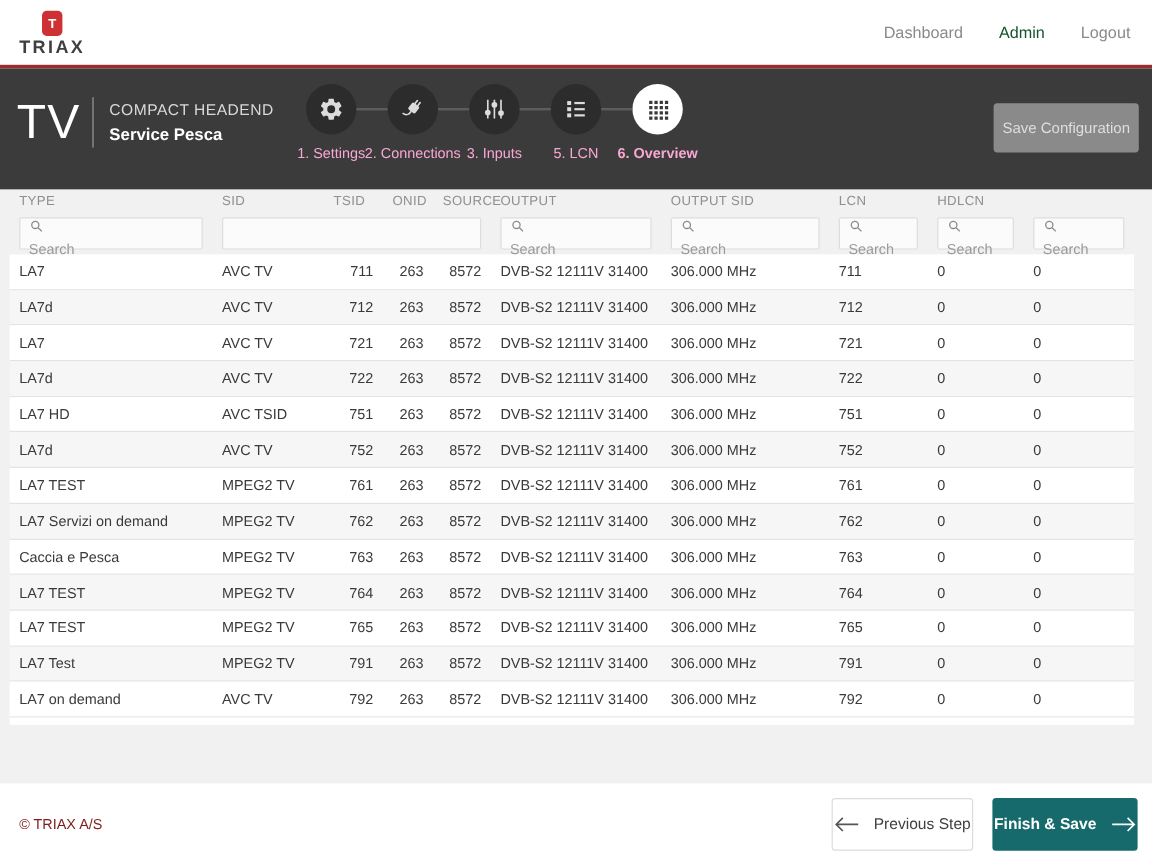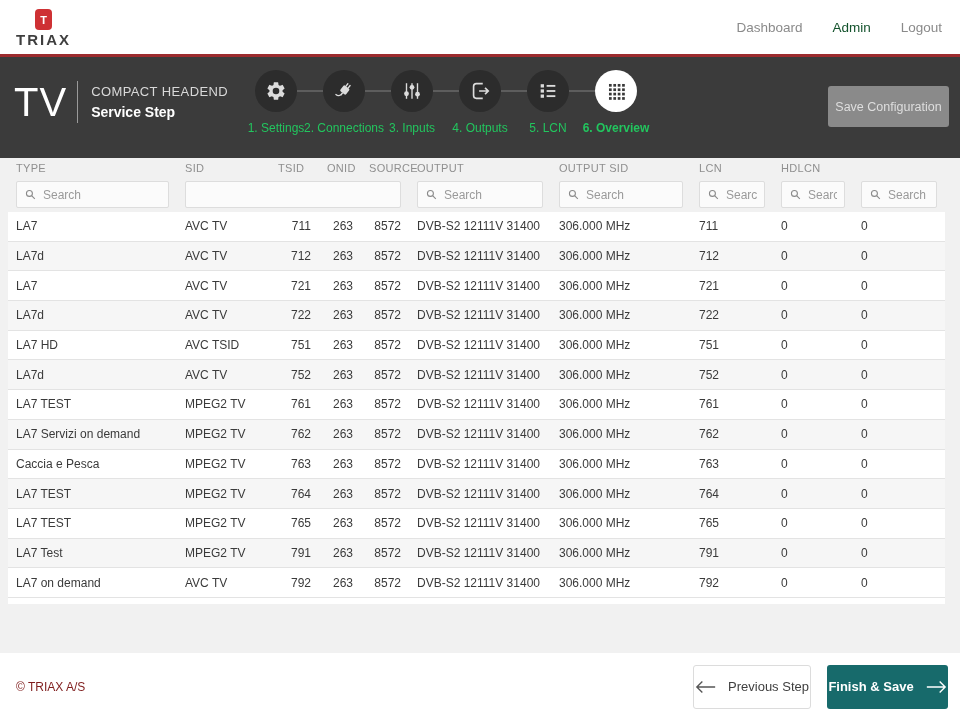--- a/index.html
+++ b/index.html
@@ -30,39 +30,39 @@
   .sub1{ font-size:13px; color:#d9d9d9; letter-spacing:.4px; }
   .sub2{ font-size:14px; color:#fff; font-weight:700; margin-top:5px; }
 
   .steps{ position:absolute; left:242px; top:13px; display:flex; }
   .step{ width:68px; display:flex; flex-direction:column; align-items:center; position:relative; cursor:pointer; }
   .step-circle{ width:42px; height:42px; border-radius:50%; background:#2c2c2c;
     display:flex; align-items:center; justify-content:center; color:#dcdcdc; }
   .step.active .step-circle{ background:#fff; color:#383838; }
   .step:not(:first-child)::before{ content:""; position:absolute; top:20px; left:-13px;
     width:26px; height:2px; background:#5d5d5d; }
-  .step-label{ margin-top:9px; font-size:12px; color:#22c55e; white-space:nowrap; }
+  .step-label{ margin-top:9px; font-size:12px; color:#f9a8d4; white-space:nowrap; }
   .step.active .step-label{ font-weight:700; }
 
   .save-btn{ position:absolute; right:11px; top:29px; width:121px; height:41px;
     background:#8a8a8a; color:#dedede; border:none; border-radius:3px; font-size:12.5px;
     font-family:inherit; cursor:pointer; }
 
   
   .content{ position:absolute; top:158px; left:0; right:0; bottom:67px;
     background:#f1f1f1; overflow:hidden; }
   .page-title{ font-size:21px; font-weight:700; color:#111; margin:18px 0 7px 12px; }
 
   .table{ margin-left:8px; width:937px; font-size:12px; color:#3a3a3a; }
   .cols{ display:grid; grid-template-columns:169px 93px 49px 42px 48px 142px 140px 82px 80px 1fr; }
   .thead .hcell{ padding:4px 8px 5px; color:#8f8f8f; font-size:11px; letter-spacing:.3px; white-space:nowrap; }
 
   .filters{ padding:2px 0 4px; align-items:center; }
-  .search-box{ display:flex; align-items:center; gap:6px; background:#fbfbfb;
-    border:1px solid #ddd; border-radius:2px; height:27px; padding:0 7px; margin:0 8px; }
+  .search-box{ display:flex; gap:6px; background:#fbfbfb;
+    border:1px solid #ddd; border-radius:2px; height:27px; padding:0 7px; margin:0 8px;flex-direction:column; }
   .search-box svg{ flex:none; }
   .search-box input{ border:none; outline:none; background:transparent; width:100%;
     font-size:12px; color:#555; font-family:inherit; }
   .search-box input::placeholder{ color:#9a9a9a; }
   .f1{ grid-column:1; } .fw{ grid-column:2/6; } .f6{ grid-column:6; } .f7{ grid-column:7; }
   .f8{ grid-column:8; } .f9{ grid-column:9; } .f10{ grid-column:10; }
 
   .row{ height:29.7px; border-bottom:1px solid #e3e3e3; background:#fff; align-items:center; }
   .tbody .row:nth-child(even){ background:#f6f6f6; }
   .cell{ padding:0 8px; white-space:nowrap; overflow:hidden; }
@@ -98,21 +98,21 @@
 </div>
 
 <div class="red-line"></div>
 
 <div class="toolbar">
   <div class="brand-block">
     <div class="tv">TV</div>
     <div class="brand-sep"></div>
     <div>
       <div class="sub1">COMPACT HEADEND</div>
-      <div class="sub2">Service Step</div>
+      <div class="sub2">Service Pesca</div>
     </div>
   </div>
 
   <div class="steps">
       <div class="step">
         <div class="step-circle">
           <svg width="22" height="22" viewBox="0 0 24 24">
             <path fill="currentColor" d="M19.14 12.94c.04-.3.06-.61.06-.94 0-.32-.02-.64-.07-.94l2.03-1.58a.49.49 0 0 0 .12-.61l-1.92-3.32a.49.49 0 0 0-.59-.22l-2.39.96c-.5-.38-1.03-.7-1.62-.94l-.36-2.54a.48.48 0 0 0-.48-.41h-3.84c-.24 0-.43.17-.47.41l-.36 2.54c-.59.24-1.13.57-1.62.94l-2.39-.96a.49.49 0 0 0-.59.22L2.74 8.87c-.12.21-.08.47.12.61l2.03 1.58c-.05.3-.09.63-.09.94s.02.64.07.94l-2.03 1.58a.49.49 0 0 0-.12.61l1.92 3.32c.12.22.37.29.59.22l2.39-.96c.5.38 1.03.7 1.62.94l.36 2.54c.05.24.24.41.48.41h3.84c.24 0 .44-.17.47-.41l.36-2.54c.59-.24 1.13-.56 1.62-.94l2.39.96c.22.08.47 0 .59-.22l1.92-3.32a.49.49 0 0 0-.12-.61l-2.01-1.58zM12 15.6A3.6 3.6 0 1 1 12 8.4a3.6 3.6 0 0 1 0 7.2z"></path>
           </svg>
         </div>
@@ -137,29 +137,20 @@
           <svg width="22" height="22" viewBox="0 0 24 24" stroke="currentColor" fill="currentColor">
             <line x1="6" y1="3.5" x2="6" y2="20.5" stroke-width="1.5"></line>
             <line x1="12" y1="3.5" x2="12" y2="20.5" stroke-width="1.5"></line>
             <line x1="18" y1="3.5" x2="18" y2="20.5" stroke-width="1.5"></line>
             <circle cx="6" cy="15" r="2.6" stroke="none"></circle>
             <circle cx="12" cy="8" r="2.6" stroke="none"></circle>
             <circle cx="18" cy="15.5" r="2.6" stroke="none"></circle>
           </svg>
         </div>
         <div class="step-label">3. Inputs</div>
-      </div>
-      <div class="step">
-        <div class="step-circle">
-          <svg width="22" height="22" viewBox="0 0 24 24" fill="none" stroke="currentColor" stroke-width="1.8">
-            <path d="M15 4 H8 q-3 0 -3 3 v10 q0 3 3 3 h7"></path>
-            <path d="M11 12 H21 M17.5 8.5 L21 12 L17.5 15.5"></path>
-          </svg>
-        </div>
-        <div class="step-label">4. Outputs</div>
       </div>
       <div class="step">
         <div class="step-circle">
           <svg width="22" height="22" viewBox="0 0 24 24" fill="currentColor">
             <rect x="4" y="4.6" width="3.6" height="3.6"></rect>
             <rect x="10.5" y="5.4" width="9.5" height="2"></rect>
             <rect x="4" y="10.2" width="3.6" height="3.6"></rect>
             <rect x="10.5" y="11" width="9.5" height="2"></rect>
             <rect x="4" y="15.8" width="3.6" height="3.6"></rect>
             <rect x="10.5" y="16.6" width="9.5" height="2"></rect>

